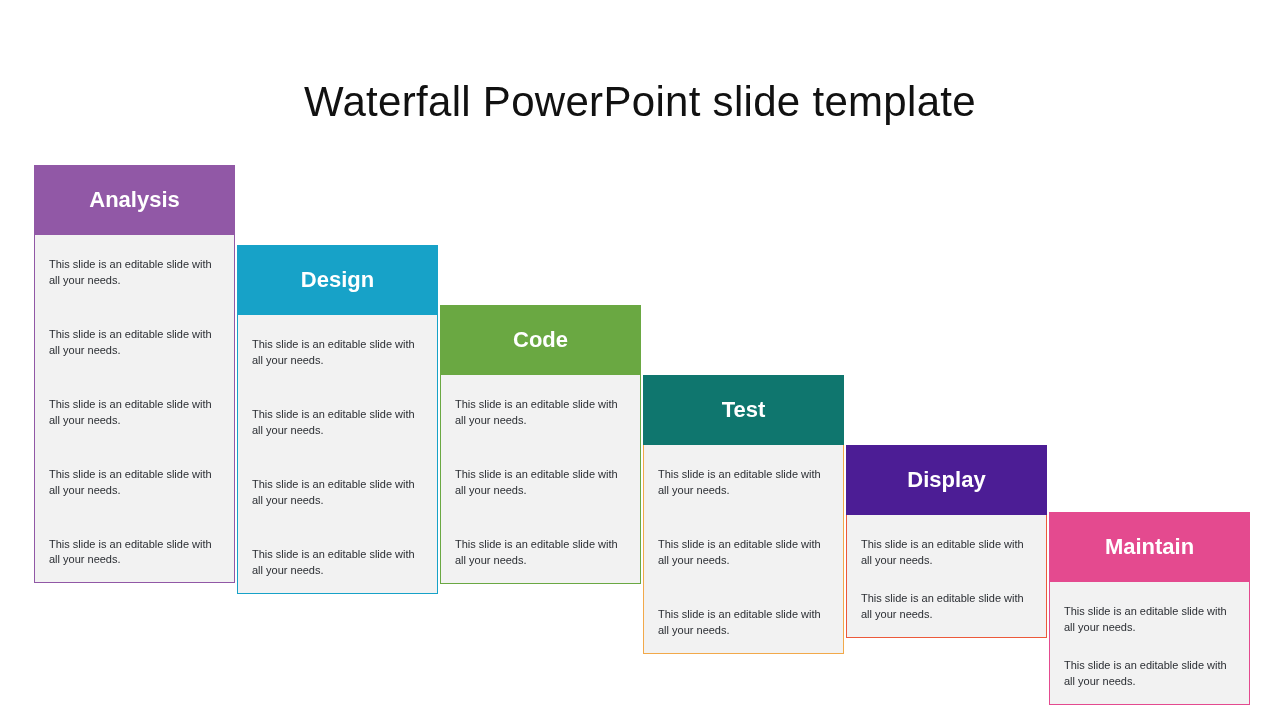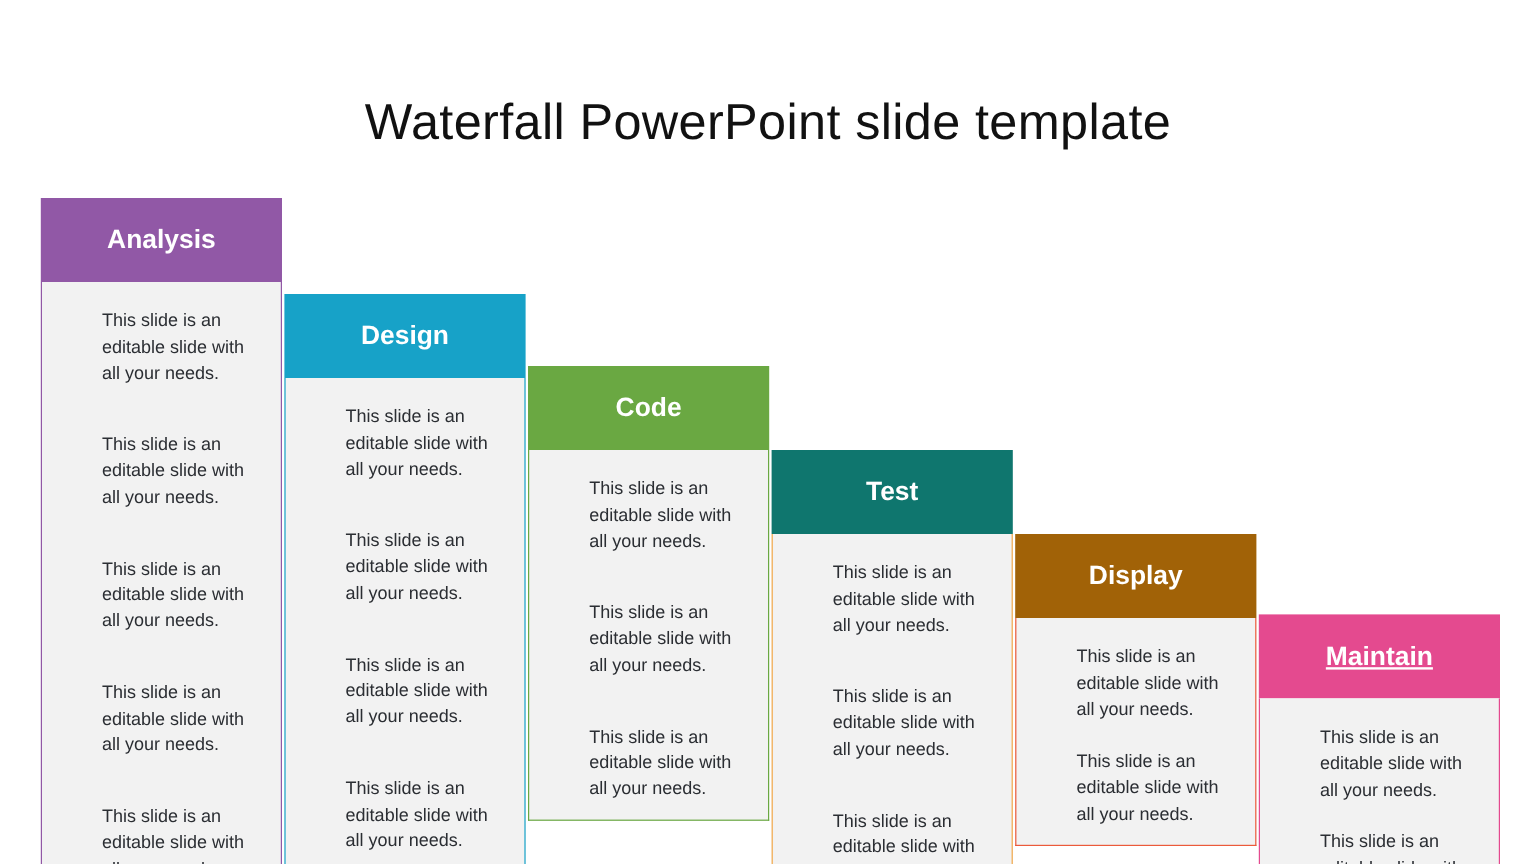--- a/index.html
+++ b/index.html
@@ -48,24 +48,23 @@
     background: #f2f2f2;
     border-left: 1px solid;
     border-right: 1px solid;
     border-bottom: 1px solid;
     padding: 22px 14px 14px 14px;
     display: flex;
     flex-direction: column;
     gap: 38px;
   }
   .col .body p {
-    font-size: 15px;
+    font-size: 11px;
     line-height: 1.45;
     color: #2b2e33;
-    margin-left: 36px;
   }
   
   .col.tight .body { gap: 22px; }
 </style>
 </head>
 <body>
 
 <h1 class="title">Waterfall PowerPoint slide template</h1>
 
 <div class="canvas">
@@ -98,26 +97,26 @@
     </div>
     <div class="col" style="left: 609px; top: 210px;">
       <div class="hdr" style="background: #0f766e;">Test</div>
       <div class="body" style="border-color: rgb(242, 169, 74);">
         <p>This slide is an editable slide with all your needs.</p>
         <p>This slide is an editable slide with all your needs.</p>
         <p>This slide is an editable slide with all your needs.</p>
       </div>
     </div>
     <div class="col tight" style="left: 812px; top: 280px;">
-      <div class="hdr" style="background: #a16207;">Display</div>
+      <div class="hdr" style="background: #4c1d95;">Display</div>
       <div class="body" style="border-color: rgb(236, 90, 59);">
         <p>This slide is an editable slide with all your needs.</p>
         <p>This slide is an editable slide with all your needs.</p>
       </div>
     </div>
     <div class="col tight" style="left: 1015px; top: 347px;">
-      <div class="hdr" style="background: rgb(228, 74, 143); text-decoration: underline;">Maintain</div>
+      <div class="hdr" style="background: rgb(228, 74, 143);">Maintain</div>
       <div class="body" style="border-color: rgb(228, 74, 143);">
         <p>This slide is an editable slide with all your needs.</p>
         <p>This slide is an editable slide with all your needs.</p>
       </div>
     </div>
   </div>
 
 </body></html>

